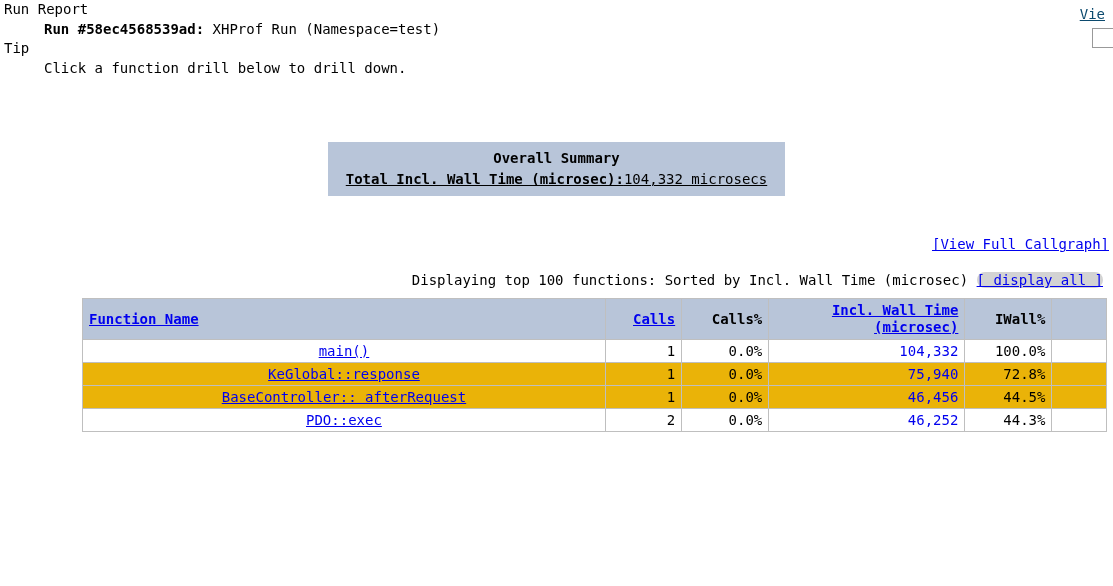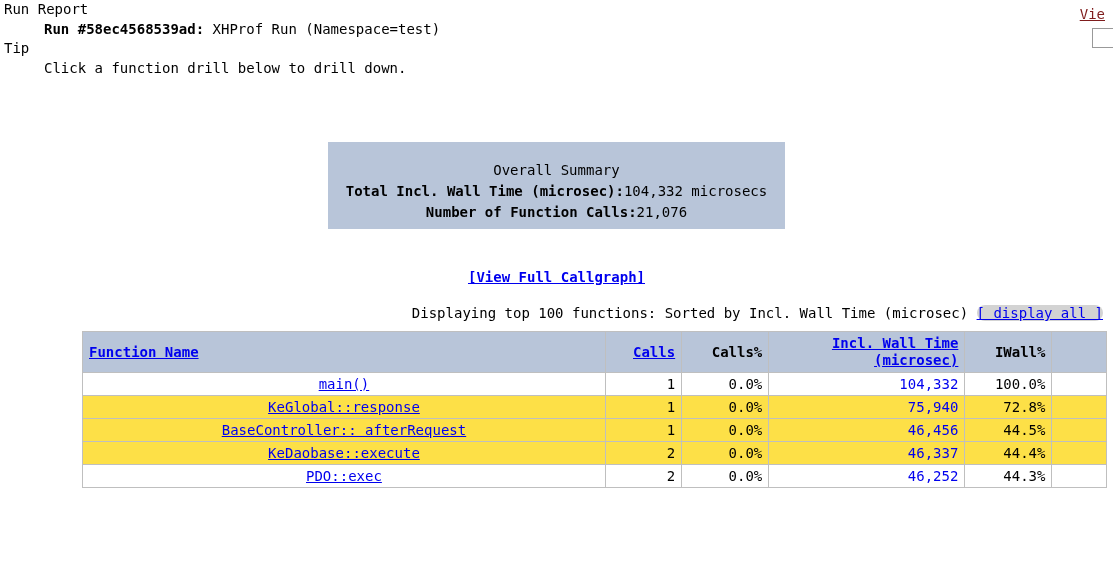--- a/index.html
+++ b/index.html
@@ -19,21 +19,21 @@
     .bold {
       font-weight: bold;
     }
     .indent {
       margin-left: 40px;
     }
     .top-link {
       position: absolute;
       right: 8px;
       top: 6px;
-      color: #7f1d1d;
+      color: #0c4a6e;
       text-decoration: underline;
     }
     .top-box {
       position: absolute;
       right: 0;
       top: 28px;
       width: 20px;
       height: 18px;
       border: 1px solid #999;
       border-right: none;
@@ -41,35 +41,35 @@
     }
     .summary-box {
       background: #b8c5d9;
       padding: 6px 18px;
       text-align: center;
       margin: 0 auto;
       width: fit-content;
       line-height: 1.5;
     }
     .summary-title {
-      font-weight: normal;
-      margin-top: 12px;
+      font-weight: bold;
     }
     .summary-row {
       display: flex;
-      justify-content: center;
+      justify-content: flex-end;
       align-items: baseline;
+      text-decoration: underline;
     }
     .summary-label {
       font-weight: bold;
     }
     .callgraph-link {
-      text-align: center;
+      text-align: right;
       margin: 40px 0 20px 0;
-      font-weight: bold;
+      font-weight: normal;
     }
     .callgraph-link a {
       color: #0000EE;
       text-decoration: underline;
     }
     .display-line {
       text-align: right;
       margin: 20px 6px 10px 0;
     }
     .display-link {
@@ -95,21 +95,21 @@
       color: #0000EE;
       text-decoration: underline;
     }
     td.fn-name {
       text-align: center;
     }
     th.fn-head {
       text-align: left;
     }
     tr.alt td {
-      background: #fde047;
+      background: #eab308;
     }
     .num-link {
       color: #0000EE;
     }
     .multiline-th {
       line-height: 1.2;
     }
     th:nth-child(1) { width: 48%; }
     th:nth-child(2) { width: 7%; }
     th:nth-child(3) { width: 8%; }
@@ -130,24 +130,20 @@
   </div>
   <div class="header-line">Tip</div>
   <div class="header-line indent">Click a function drill below to drill down.</div>
 </div>
 
 <div class="summary-box">
   <div class="summary-title">Overall Summary</div>
   <div class="summary-row">
     <span class="summary-label">Total Incl. Wall Time (microsec):</span>
       <span> 104,332 microsecs</span>
-  </div>
-  <div class="summary-row">
-    <span class="summary-label">Number of Function Calls:</span>
-      <span> 21,076</span>
   </div>
 </div>
 
 <div class="callgraph-link">
   <a href="#">[View Full Callgraph]</a>
 </div>
 
 <div class="display-line">
   <span>Displaying top 100 functions: Sorted by Incl. Wall Time (microsec) </span><a href="#" class="display-link">[ display all ]</a>
 </div>
@@ -181,28 +177,20 @@
         <td></td>
       </tr>
       <tr class="alt">
         <td class="fn-name"><a href="#">BaseController:: afterRequest</a></td>
         <td>1</td>
         <td>0.0%</td>
         <td><span class="num-link">46,456</span></td>
         <td>44.5%</td>
         <td></td>
       </tr>
-      <tr class="alt">
-        <td class="fn-name"><a href="#">KeDaobase::execute</a></td>
-        <td>2</td>
-        <td>0.0%</td>
-        <td><span class="num-link">46,337</span></td>
-        <td>44.4%</td>
-        <td></td>
-      </tr>
       <tr>
         <td class="fn-name"><a href="#">PDO::exec</a></td>
         <td>2</td>
         <td>0.0%</td>
         <td><span class="num-link">46,252</span></td>
         <td>44.3%</td>
         <td></td>
       </tr>
     </tbody>
 </table>

